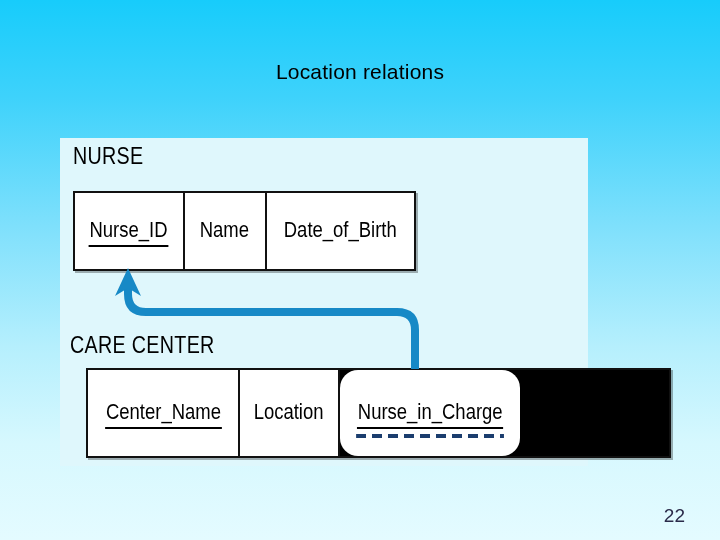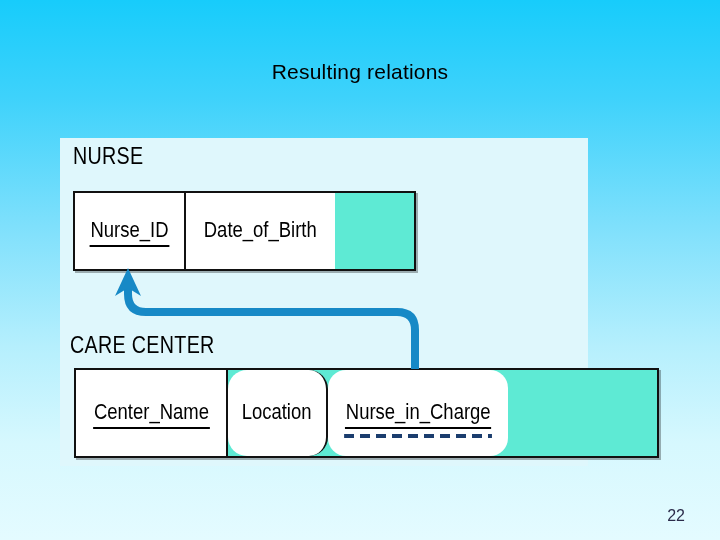--- a/index.html
+++ b/index.html
@@ -68,21 +68,21 @@
     line-height: 26px;
     white-space: nowrap;
     transform: scaleX(0.82);
     transform-origin: left center;
   }
 
   .attr-table {
     position: absolute;
     display: flex;
     border: 2px solid #111111;
-    background: #5eead4;
+    background: #000000;
     box-sizing: border-box;
     box-shadow: 2px 2px 0 rgba(0,0,0,0.30);
   }
 
   .attr-cell {
     display: flex;
     align-items: center;
     justify-content: center;
     box-sizing: border-box;
     border-right: 2px solid #111111;
@@ -148,56 +148,59 @@
     height: 540px;
     pointer-events: none;
   }
 
   
   #page-number {
     position: absolute;
     right: 35px;
     top: 507px;
     font-family: "Liberation Sans Narrow", "Liberation Sans", sans-serif;
-    font-size: 16px;
+    font-size: 19px;
     color: #2B2B4A;
     line-height: 18px;
     white-space: nowrap;
   }
 </style>
 </head>
 <body>
 
 <div id="slide">
 
-  <div id="slide-title">Resulting relations</div>
+  <div id="slide-title">Location relations</div>
 
   <div id="content-panel">
 
     <div class="relation" style="left:13px; top:5px;">
       <div class="relation-name" style="left:0px; top:0px;">NURSE</div>
 
       <div class="attr-table" style="left:0px; top:48px; width:343px; height:80px;">
         <div class="attr-cell" style="width:111px;">
           <span class="attr-label pk">Nurse_ID</span>
         </div>
+        <div class="attr-cell" style="width:83px;">
+          <span class="attr-label">Name</span>
+        </div>
         <div class="attr-cell" style="width:149px;">
           <span class="attr-label">Date_of_Birth</span>
         </div>
       </div>
     </div>
 
     <div class="relation" style="left:10px; top:194px;">
       <div class="relation-name" style="left:0px; top:0px;">CARE CENTER</div>
 
-      <div class="attr-table" style="left:4px; top:36px; width:585px; height:90px;">
+      <div class="attr-table" style="left:16px; top:36px; width:585px; height:90px;">
         <div class="attr-cell" style="width:152px;">
           <span class="attr-label pk">Center_Name</span>
         </div>
-        <div class="attr-cell" style="width:100px;border-radius:19px;">
+        <div class="attr-cell" style="width:100px;">
           <span class="attr-label">Location</span>
         </div>
         <div class="attr-cell" style="width:180px;border-radius:18px;">
           <span class="attr-label fk">Nurse_in_Charge</span>
         </div>
       </div>
     </div>
   </div>
 
   <svg id="fk-connector" viewBox="0 0 720 540" width="720" height="540">

